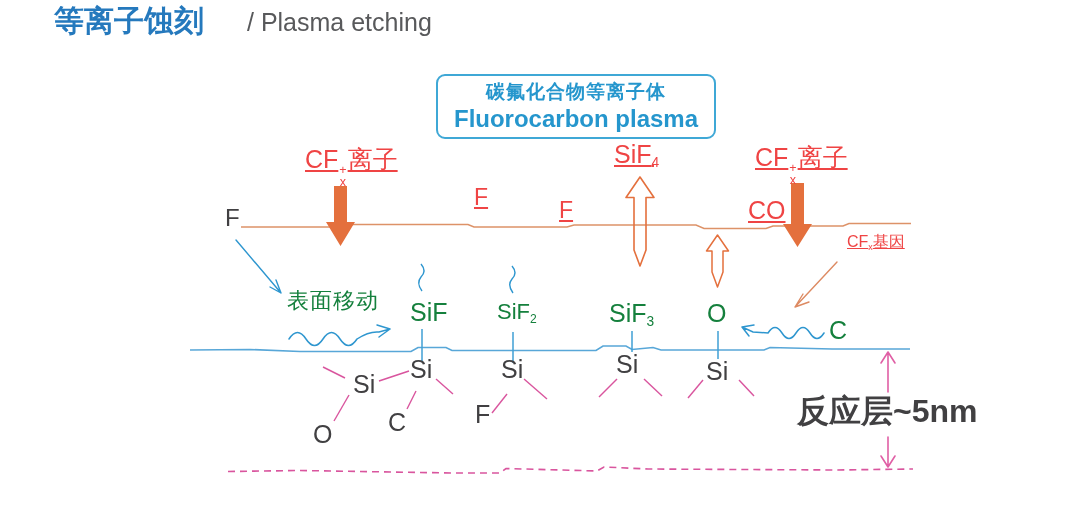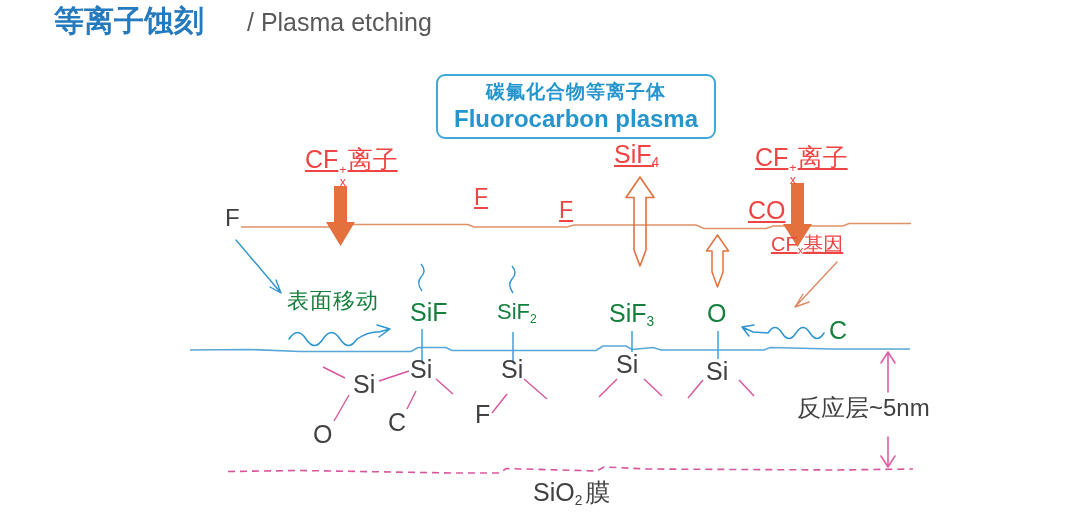--- a/index.html
+++ b/index.html
@@ -98,21 +98,21 @@
         <span>+</span>
         <span>x</span>
       </span><span>离子</span>
   </div>
   <div class="lbl orange" style="left:474px;top:185px;font-size:23px;">F</div>
   <div class="lbl orange" style="left:559px;top:198px;font-size:23px;">F</div>
   <div class="lbl orange" style="left:614px;top:141px;font-size:25px;">
     <span>SiF</span><span class="sb">4</span>
   </div>
   <div class="lbl orange" style="left:700px;top:197px;font-size:25px;margin-left:48px;">CO</div>
-  <div class="lbl orange" style="left:771px;top:234px;font-size:20px;">
+  <div class="lbl orange" style="left:847px;top:234px;font-size:16px;">
     <span>CF</span><span class="sb">x</span><span>基因</span>
   </div>
 
   <div class="lbl dark" style="left:225px;top:205px;font-size:24px;">F</div>
   <div class="lbl blue" style="left:287px;top:289px;font-size:22px;letter-spacing:1px;">表面移动</div>
   <div class="lbl blue" style="left:410px;top:299px;font-size:25px;">SiF</div>
   <div class="lbl blue" style="left:497px;top:300px;font-size:22px;">
     <span>SiF</span><span class="sb">2</span>
   </div>
   <div class="lbl blue" style="left:609px;top:300px;font-size:25px;text-align:center;">
@@ -123,18 +123,15 @@
 
   <div class="lbl dark" style="left:353px;top:371px;font-size:25px;">Si</div>
   <div class="lbl dark" style="left:410px;top:356px;font-size:25px;">Si</div>
   <div class="lbl dark" style="left:501px;top:356px;font-size:25px;">Si</div>
   <div class="lbl dark" style="left:616px;top:351px;font-size:25px;">Si</div>
   <div class="lbl dark" style="left:706px;top:358px;font-size:25px;">Si</div>
   <div class="lbl dark" style="left:313px;top:421px;font-size:25px;">O</div>
   <div class="lbl dark" style="left:388px;top:409px;font-size:25px;">C</div>
   <div class="lbl dark" style="left:475px;top:401px;font-size:25px;">F</div>
 
-  <div class="lbl dark" style="left:797px;top:395px;font-size:24px;">反应层~5nm</div>
-  <div class="lbl dark" style="left:533px;top:479px;font-size:25px;">
-    <span>SiO</span><span class="sb">2</span><span style="margin-left:3px;">膜</span>
-  </div>
+  <div class="lbl dark" style="left:797px;top:395px;font-size:32px;font-weight:bold;">反应层~5nm</div>
 
 </div>
 
 </body></html>

